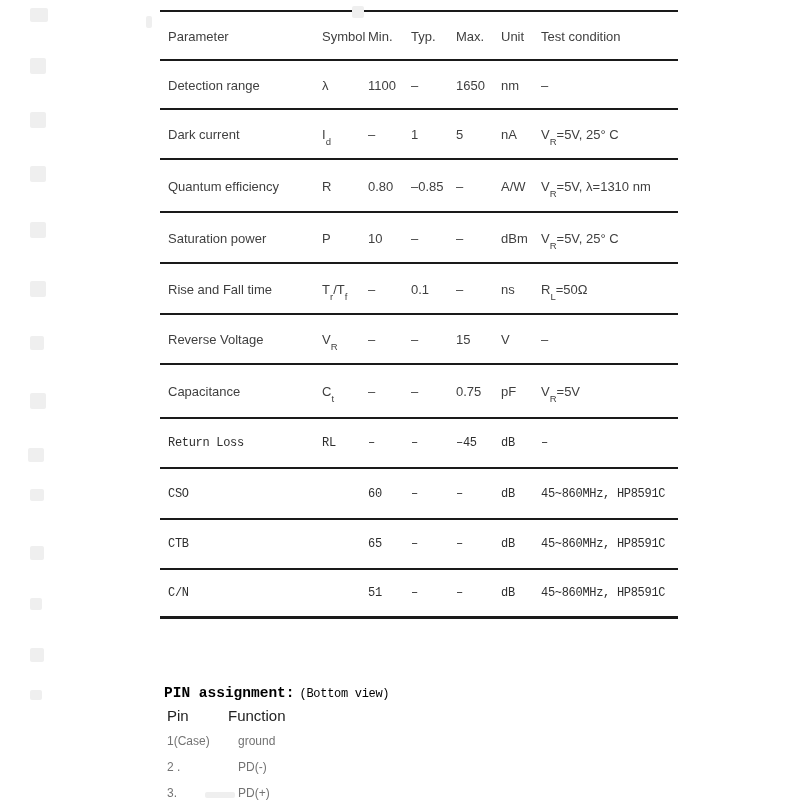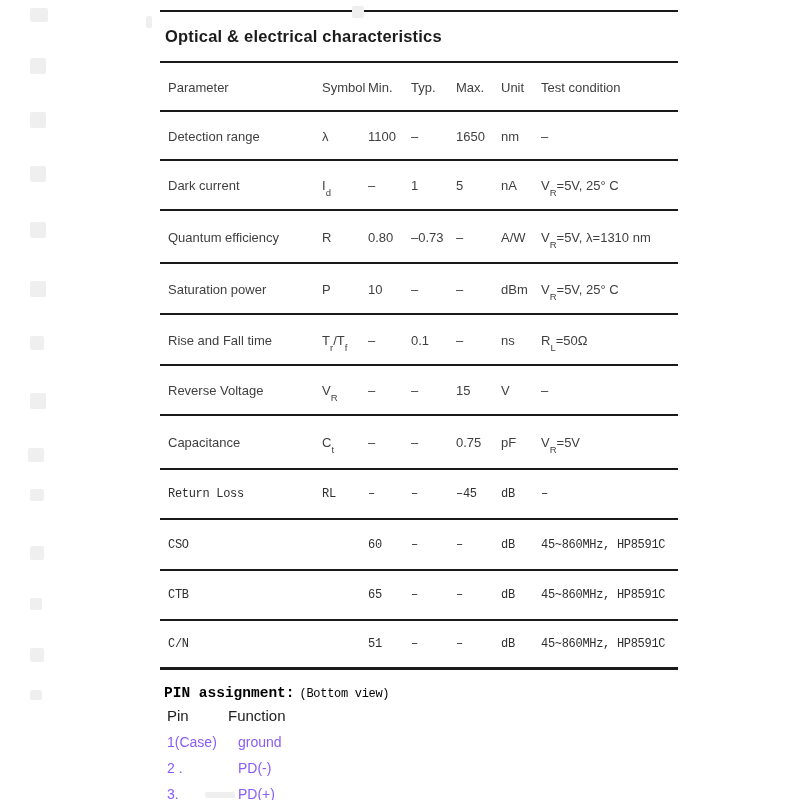--- a/index.html
+++ b/index.html
@@ -27,31 +27,28 @@
   .c-cond { left:381px; }
   .mono { font-family:"Liberation Mono","DejaVu Sans Mono",monospace; font-size:12px; color:var(--mono-txt); letter-spacing:-.3px; }
   sub { font-size:9.5px; line-height:0; position:relative; top:2.5px; }
 
   .pin-heading { position:absolute; left:164px; top:685px;
     font-family:Liberation Mono, monospace; font-weight:bold; font-size:14.5px; color:#000000; white-space:nowrap; }
   .view-note { font-weight:normal; font-size:12px; margin-left:5px; letter-spacing:-.3px; }
   .pin-col { position:absolute; top:707px; font-size:15px; color:#222; }
   .pin-col-pin { left:167px; }
   .pin-col-function { left:228px; }
-  .pin-row span { position:absolute; font-size:14px; color:#8b5cf6; white-space:nowrap; }
+  .pin-row span { position:absolute; font-size:12px; color:#737373; white-space:nowrap; }
   .pin-cell-pin { left:167px; }
   .pin-cell-function { left:238px; }
 </style>
 </head>
 <body>
 
 <div class="table">
-  <div class="title-block">
-    <div class="title">Optical &amp; electrical characteristics</div>
-  </div>
   <div class="header-row">
     <span class="cell c-param">Parameter</span>
     <span class="cell c-symbol">Symbol</span>
     <span class="cell c-min">Min.</span>
     <span class="cell c-typ">Typ.</span>
     <span class="cell c-max">Max.</span>
     <span class="cell c-unit">Unit</span>
     <span class="cell c-cond">Test condition</span>
   </div>
   <div id="rows">
@@ -70,21 +67,21 @@
         <span class="cell c-min">–</span>
         <span class="cell c-typ">1</span>
         <span class="cell c-max">5</span>
         <span class="cell c-unit">nA</span>
         <span class="cell c-cond">V<sub>R</sub>=5V, 25° C</span>
       </div>
       <div class="row" style="height: 51px;">
         <span class="cell c-param">Quantum efficiency</span>
         <span class="cell c-symbol">R</span>
         <span class="cell c-min">0.80</span>
-        <span class="cell c-typ">–0.73</span>
+        <span class="cell c-typ">–0.85</span>
         <span class="cell c-max">–</span>
         <span class="cell c-unit">A/W</span>
         <span class="cell c-cond">V<sub>R</sub>=5V, λ=1310 nm</span>
       </div>
       <div class="row" style="height: 49px;">
         <span class="cell c-param">Saturation power</span>
         <span class="cell c-symbol">P</span>
         <span class="cell c-min">10</span>
         <span class="cell c-typ">–</span>
         <span class="cell c-max">–</span>

